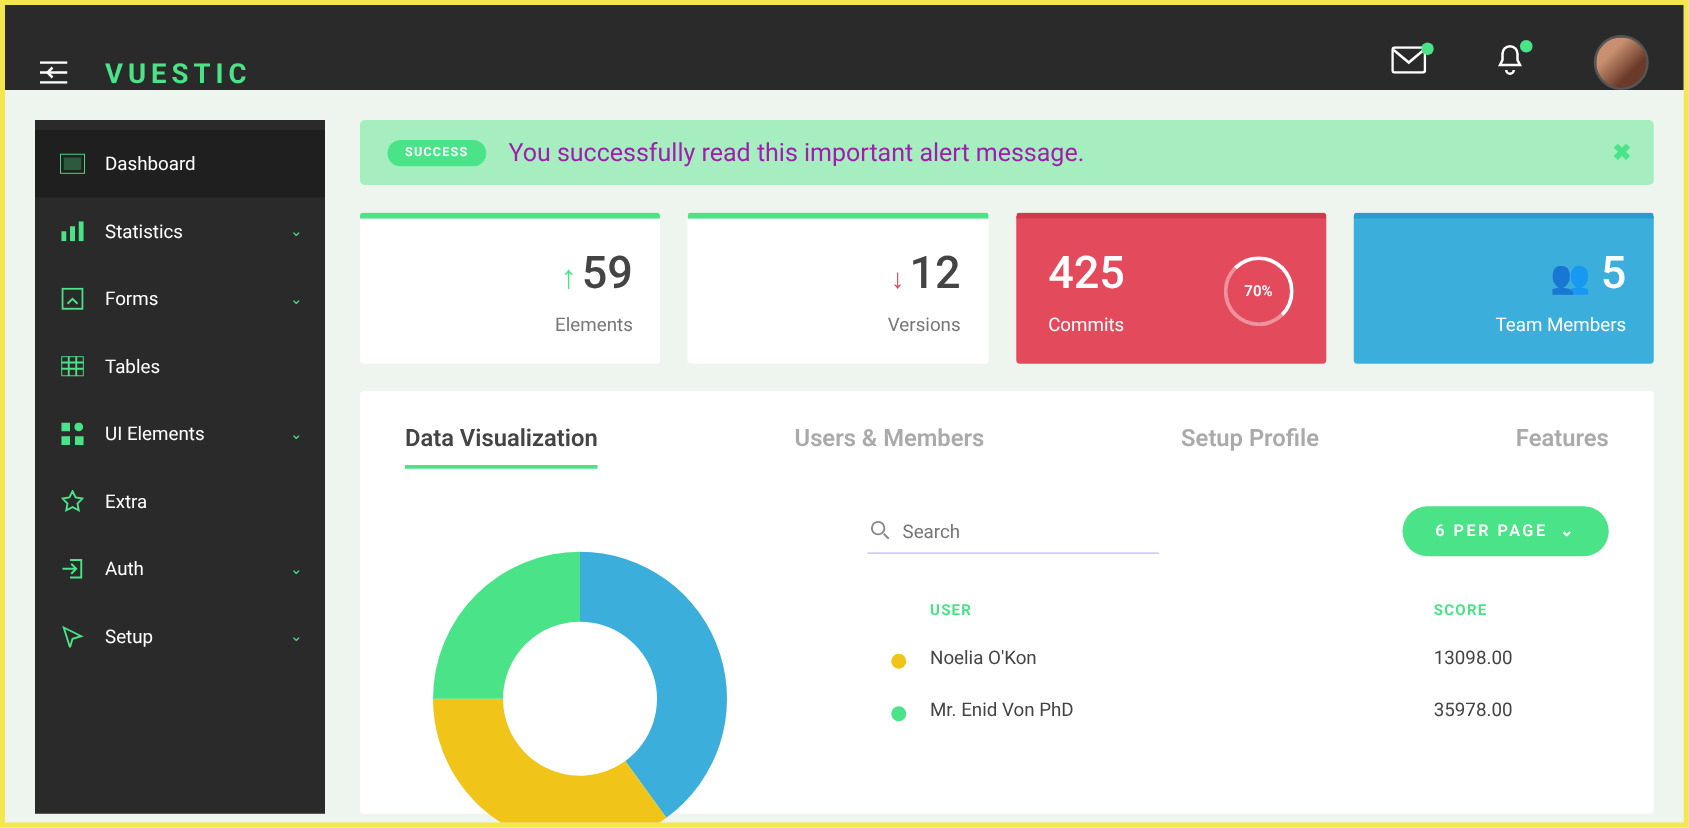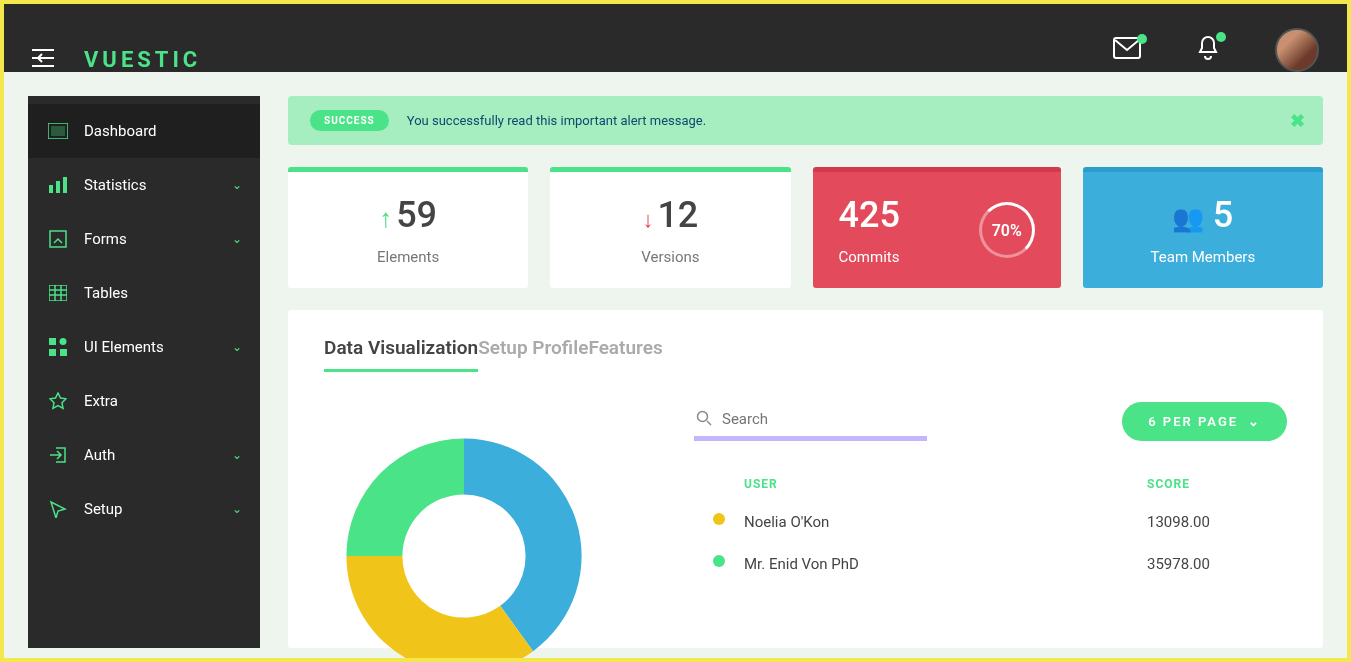--- a/index.html
+++ b/index.html
@@ -14,52 +14,52 @@
 .avatar{width:44px;height:44px;border-radius:50%;background:linear-gradient(135deg,#c89070 30%,#6b3a2a 70%);cursor:pointer;border:2px solid #555}
 .layout{display:flex;padding:24px;gap:28px}
 .sidebar{width:232px;background:#2a2a2a;padding:8px 0}
 .side-item{display:flex;align-items:center;padding:18px 20px;color:#fff;font-size:15px;cursor:pointer;position:relative;gap:16px}
 .side-item.active{background:#1f1f1f}
 .side-icon{color:#4ae387;width:20px;display:flex;justify-content:center}
 .chev{position:absolute;right:18px;color:#4ae387;font-size:12px}
 .main{flex:1;display:flex;flex-direction:column;gap:22px}
 .alert{background:#a6eec0;border-radius:4px;padding:14px 22px;display:flex;align-items:center;gap:18px;position:relative}
 .badge{background:#4ae387;color:#fff;font-size:10px;font-weight:700;letter-spacing:1px;padding:5px 14px;border-radius:14px}
-.alert-text{color:#0c4a6e;font-size:13px}
+.alert-text{color:#a21caf;font-size:20px}
 .alert-close{position:absolute;right:18px;color:#4ae387;font-size:18px;font-weight:700;cursor:pointer}
 .stats{display:flex;gap:22px}
-.stat{flex:1;background:#fff;border-radius:3px;padding:22px;text-align:center;border-top:5px solid #4ae387}
+.stat{flex:1;background:#fff;border-radius:3px;padding:22px;text-align:right;border-top:5px solid #4ae387}
 .stat.red{background:#e34b5d;color:#fff;border-top:5px solid #d13a4d;display:flex;align-items:center;justify-content:space-between;text-align:left;padding:22px 26px}
 .stat.blue{background:#3baedc;color:#fff;border-top:5px solid #2a9dcb}
 .stat-num{font-size:36px;font-weight:500;color:#444}
 .stat.red .stat-num,.stat.blue .stat-num{color:#fff}
 .stat-lbl{font-size:15px;color:#777;margin-top:12px}
 .stat.red .stat-lbl,.stat.blue .stat-lbl{color:#fff}
 .arrow-up{color:#4ae387;font-size:26px;margin-right:4px}
 .arrow-down{color:#e34b5d;font-size:22px;margin-right:4px}
-.ring{width:56px;height:56px;border-radius:50%;border:3px solid rgba(255,255,255,.4);border-top-color:#fff;border-right-color:#fff;display:flex;align-items:center;justify-content:center;font-size:16px;font-weight:600}
+.ring{width:56px;height:56px;border-radius:50%;border:3px solid rgba(255,255,255,.4);border-top-color:#fff;border-right-color:#fff;display:flex;align-items:center;justify-content:center;font-size:12px;font-weight:600}
 .people-icon{font-size:26px;margin-right:8px}
 .panel{background:#fff;border-radius:3px;padding:26px 36px;flex:1}
-.tabs{display:flex;margin-bottom:30px}
+.tabs{display:flex;justify-content:space-between;margin-bottom:30px}
 .tab{font-size:19px;font-weight:600;color:#aaa;cursor:pointer;padding-bottom:10px}
 .tab.active{color:#444;border-bottom:3px solid #4ae387}
 .content{display:flex;gap:40px}
 .chart{width:330px;height:220px;position:relative}
 .donut{width:280px;height:280px}
 .right-col{flex:1}
 .search-row{display:flex;align-items:center;gap:16px;margin-bottom:26px}
-.search{flex:1;border:none;border-bottom:5px solid #c4b5fd;padding:8px 6px 8px 28px;font-size:15px;outline:none;background:transparent}
+.search{flex:1;border:none;border-bottom:1px solid #c4b5fd;padding:8px 6px 8px 28px;font-size:15px;outline:none;background:transparent}
 .search-wrap{position:relative;flex:1}
 .search-icn{position:absolute;left:2px;top:8px;color:#888}
 .perpage{background:#4ae387;color:#fff;border:none;padding:12px 26px;border-radius:24px;font-size:13px;font-weight:600;letter-spacing:2px;cursor:pointer;display:flex;align-items:center;gap:10px}
 .thead{display:flex;padding:10px 0;font-size:12px;font-weight:700;letter-spacing:1px;color:#4ae387}
 .thead .c1{width:50px}
 .thead .c2{flex:1}
 .thead .c3{width:140px}
-.trow{display:flex;align-items:flex-start;padding:12px 0;font-size:15px;color:#444}
+.trow{display:flex;align-items:flex-end;padding:12px 0;font-size:15px;color:#444}
 .trow .c1{width:50px;display:flex;justify-content:center}
 .trow .c2{flex:1}
 .trow .c3{width:140px}
 .bullet{width:12px;height:12px;border-radius:50%}
 </style>
 </head>
 <body>
 
 <div class="header">
   <div class="header-left">
@@ -195,20 +195,21 @@
         </div>
         <div class="stat blue">
           <div class="stat-num"><span class="people-icon">👥</span>5</div>
           <div class="stat-lbl">Team Members</div>
         </div>
       </div>
 
     <div class="panel">
       <div class="tabs" id="tabs">
           <div class="tab active">Data Visualization</div>
+          <div class="tab">Users &amp; Members</div>
           <div class="tab">Setup Profile</div>
           <div class="tab">Features</div>
         </div>
       <div class="content">
         <div class="chart">
           <svg class="donut" viewBox="0 0 100 100" id="donut">
               <path d="M50 13 A42 42 0 0 1 74.68698059628387 88.97871376374779 L62.93127555043441 72.79837387624885 A22 22 0 0 0 50 33 Z" fill="#3baedc"></path>
               <path d="M74.68698059628387 88.97871376374779 A42 42 0 0 1 8 55.00000000000001 L28 55 A22 22 0 0 0 62.93127555043441 72.79837387624885 Z" fill="#f0c419"></path>
               <path d="M8 55.00000000000001 A42 42 0 0 1 49.99999999999999 13 L49.99999999999999 33 A22 22 0 0 0 28 55 Z" fill="#4ae387"></path>
             </svg>

